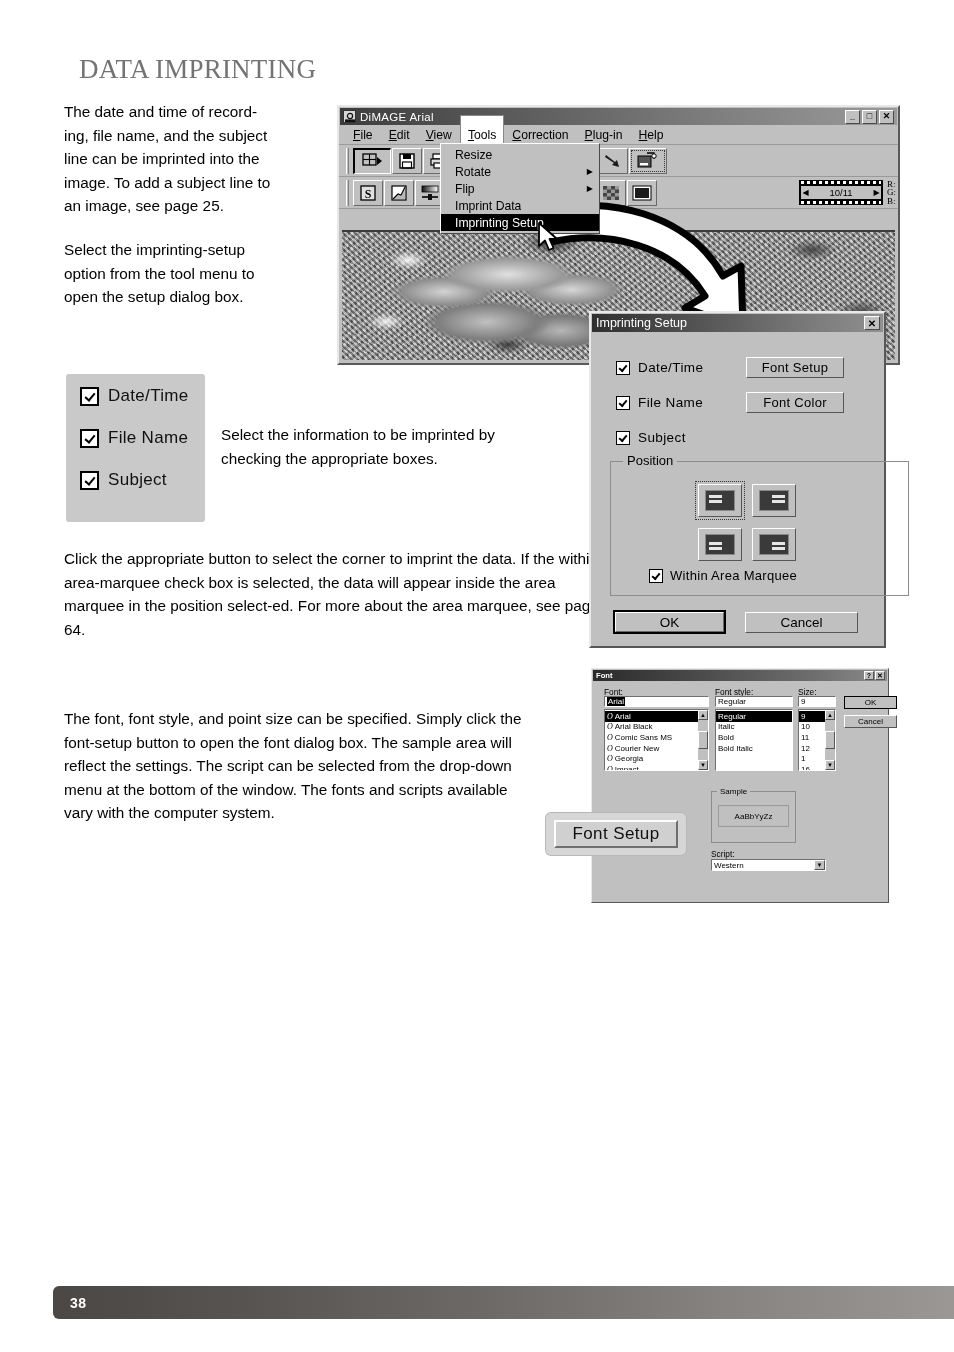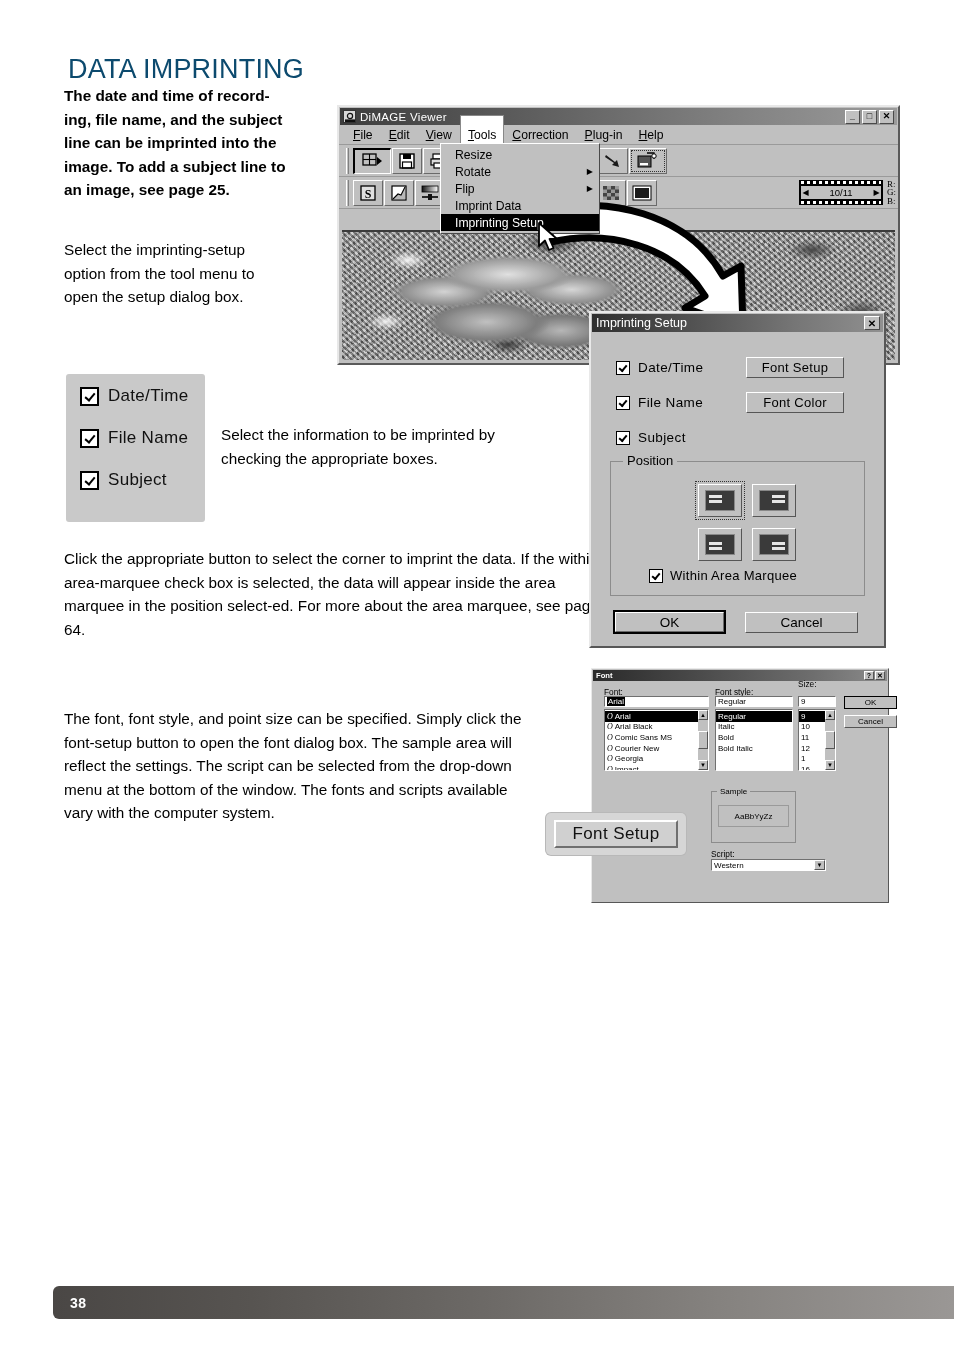--- a/index.html
+++ b/index.html
@@ -8,32 +8,33 @@
     width: 954px; height: 1352px;
     background: #ffffff;
     font-family: "Liberation Sans", sans-serif;
     position: relative;
     overflow: hidden;
     -webkit-font-smoothing: antialiased;
   }
 
   
   #page-title {
-    position:absolute; left:68px; top:54px;
+    position:absolute; left:79px; top:54px;
     font-size:27px; font-weight:400; letter-spacing:0.2px;
-    color:#0c4a6e;
+    color:#737373;
+    font-family:Liberation Serif, serif;
   }
   .body-par {
     position:absolute;
     font-size:15.3px;
     line-height:23.5px;
     color:#000;
     text-align:left;
   }
-  #par-intro  { left:64px; top:84px;  width:252px;font-weight:bold; }
+  #par-intro  { left:64px; top:100px;  width:252px; }
   #par-select { left:64px; top:238px;  width:252px; }
   #par-corner { left:64px; top:547px;  width:540px; }
   #par-font   { left:64px; top:707px;  width:470px; }
   #par-checkcap { left:221px; top:423px; width:335px; font-size:15.3px; line-height:23.5px; }
 
   
   #checkbox-callout {
     position:absolute; left:66px; top:374px; width:139px; height:148px;
     background:#c9c9c9;
     border-radius:3px;
@@ -210,21 +211,21 @@
   .imp-btn {
     position:absolute; width:98px; height:21px; background:#c0c0c0;
     border-top:1.5px solid #fff; border-left:1.5px solid #fff;
     border-right:1.5px solid #565656; border-bottom:1.5px solid #565656;
     display:flex; align-items:center; justify-content:center;
     font-size:13px; color:#000; letter-spacing:0.3px;
   }
   #btn-font-setup { left:155px; top:44px; }
   #btn-font-color { left:155px; top:79px; }
   #position-group {
-    position:absolute; left:19px; top:148px; width:255px; height:135px;
+    position:absolute; left:19px; top:148px; width:299px; height:135px;
     border:1.5px solid #8c8c8c; border-top-color:#8c8c8c;
   }
   #position-legend {
     position:absolute; left:12px; top:-9px; background:#c0c0c0; padding:0 4px;
     font-size:13px; color:#000;
   }
   .pos-btn {
     position:absolute; width:44px; height:33px; background:#c0c0c0;
     border-top:1.5px solid #fff; border-left:1.5px solid #fff;
     border-right:1.5px solid #565656; border-bottom:1.5px solid #565656;
@@ -402,21 +403,21 @@
 
 <div id="viewer-window">
 
   <div id="viewer-titlebar">
     <span id="viewer-app-icon">
       <svg width="10" height="10" viewBox="0 0 10 10">
           <circle cx="5" cy="4" r="2.6" fill="none" stroke="#111" stroke-width="1.2"></circle>
           <rect x="0" y="7.4" width="10" height="2.6" fill="#111"></rect>
         </svg>
     </span>
-    <span id="viewer-title-text">DiMAGE Viewer</span>
+    <span id="viewer-title-text">DiMAGE Arial</span>
     <span id="viewer-winbtns">
       <span class="win-btn">_</span>
       <span class="win-btn">□</span>
       <span class="win-btn">✕</span>
     </span>
   </div>
 
   <div id="viewer-menubar">
     <span class="menu-item"><u>F</u>ile</span>
     <span class="menu-item"><u>E</u>dit</span>
@@ -739,21 +740,21 @@
   <span class="fd-input" style="left:123px; top:27px; width:78px;">Regular</span>
   <div class="fd-list" style="left:123px; top:40px; width:78px; height:62px;">
     <div class="fd-list-inner">
       <div class="fd-opt sel">Regular</div>
       <div class="fd-opt">Italic</div>
       <div class="fd-opt">Bold</div>
       <div class="fd-opt">Bold Italic</div>
     </div>
   </div>
 
-  <span class="fd-label" style="left:206px; top:10px;">Size:</span>
+  <span class="fd-label" style="left:206px; top:18px;">Size:</span>
   <span class="fd-input" style="left:206px; top:27px; width:38px;">9</span>
   <div class="fd-list" style="left:206px; top:40px; width:38px; height:62px;">
     <div class="fd-list-inner">
       <div class="fd-opt sel">9</div>
       <div class="fd-opt">10</div>
       <div class="fd-opt">11</div>
       <div class="fd-opt">12</div>
       <div class="fd-opt">1</div>
       <div class="fd-opt">16</div>
 

